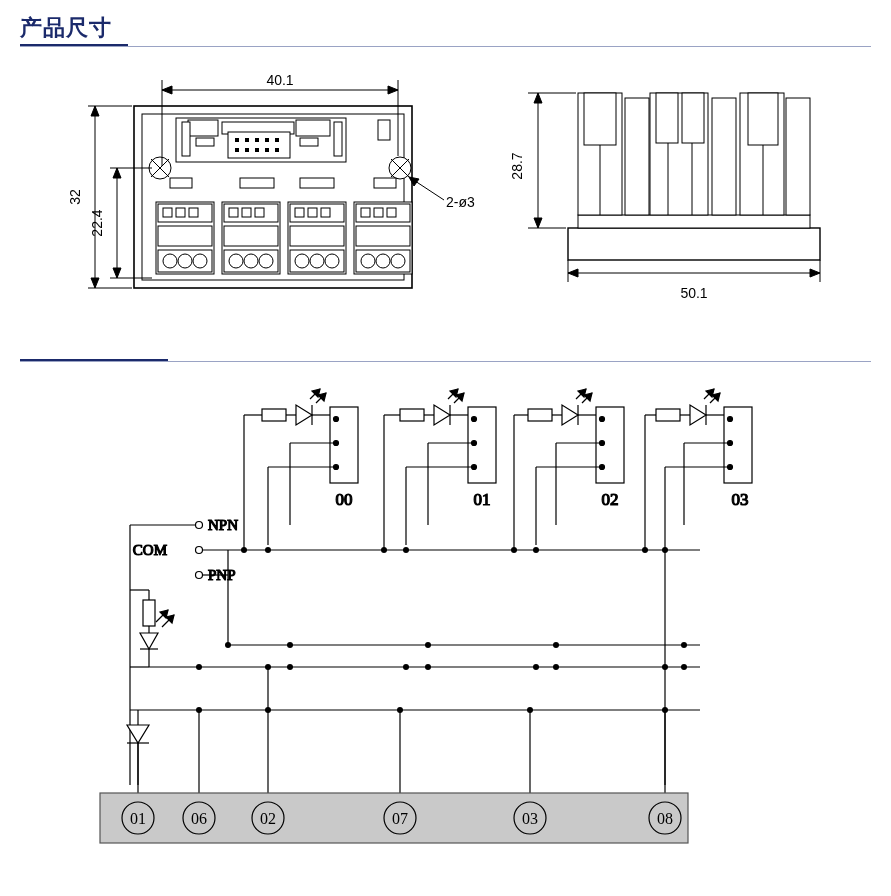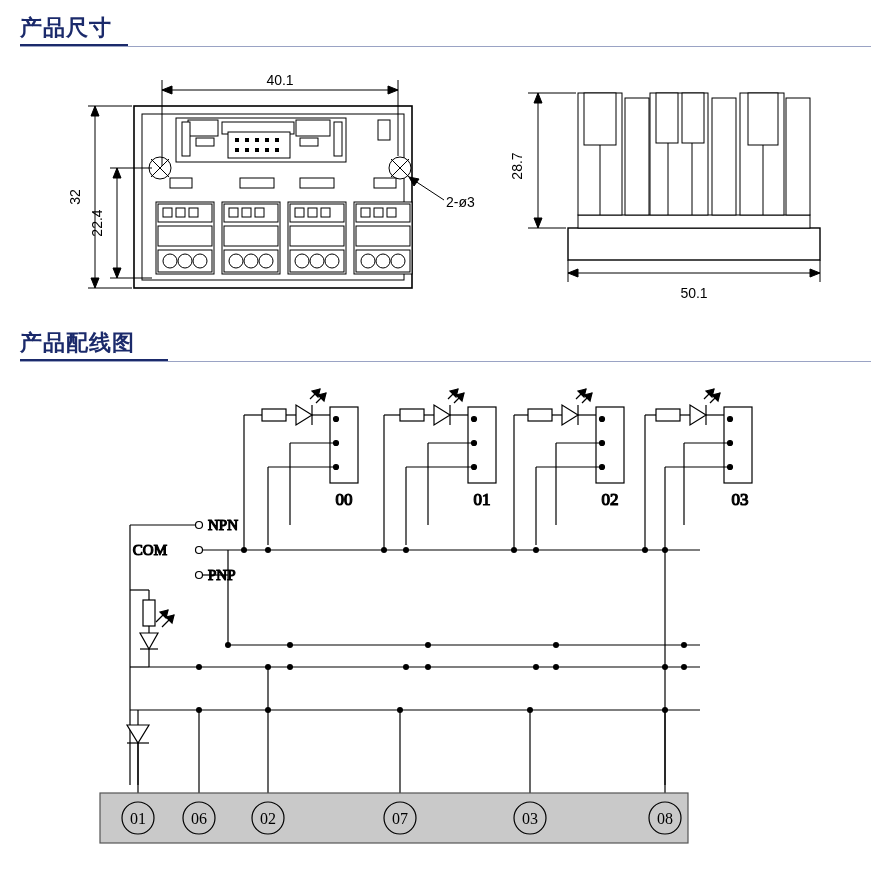--- a/index.html
+++ b/index.html
@@ -233,21 +233,20 @@
 
       <text class="dim-text" x="280" y="25" text-anchor="middle">40.1</text>
       <text class="dim-text" x="80" y="137" text-anchor="middle" transform="rotate(-90 80 137)">32</text>
       <text class="dim-text" x="102" y="163" text-anchor="middle" transform="rotate(-90 102 163)">22.4</text>
       <text class="dim-text" x="446" y="147">2-ø3</text>
       <text class="dim-text" x="522" y="106" text-anchor="middle" transform="rotate(-90 522 106)">28.7</text>
       <text class="dim-text" x="694" y="238" text-anchor="middle">50.1</text>
     </svg>
   </div>
 
-  <div class="section-title" style="left:20px; top:328px;">产品配线图</div>
   <div class="section-rule" style="left:20px; top:359px; width:148px;"></div>
   <div class="section-rule-long" style="left:20px; top:361px; width:851px;"></div>
 
   <div style="position:absolute; left:0px; top:375px;text-decoration:underline;">
     <svg width="891" height="500" viewBox="0 0 891 500">
       <g stroke="#000" fill="none" stroke-width="1.2">
 
         <g>
 
           <line x1="244" y1="40" x2="262" y2="40"></line>

